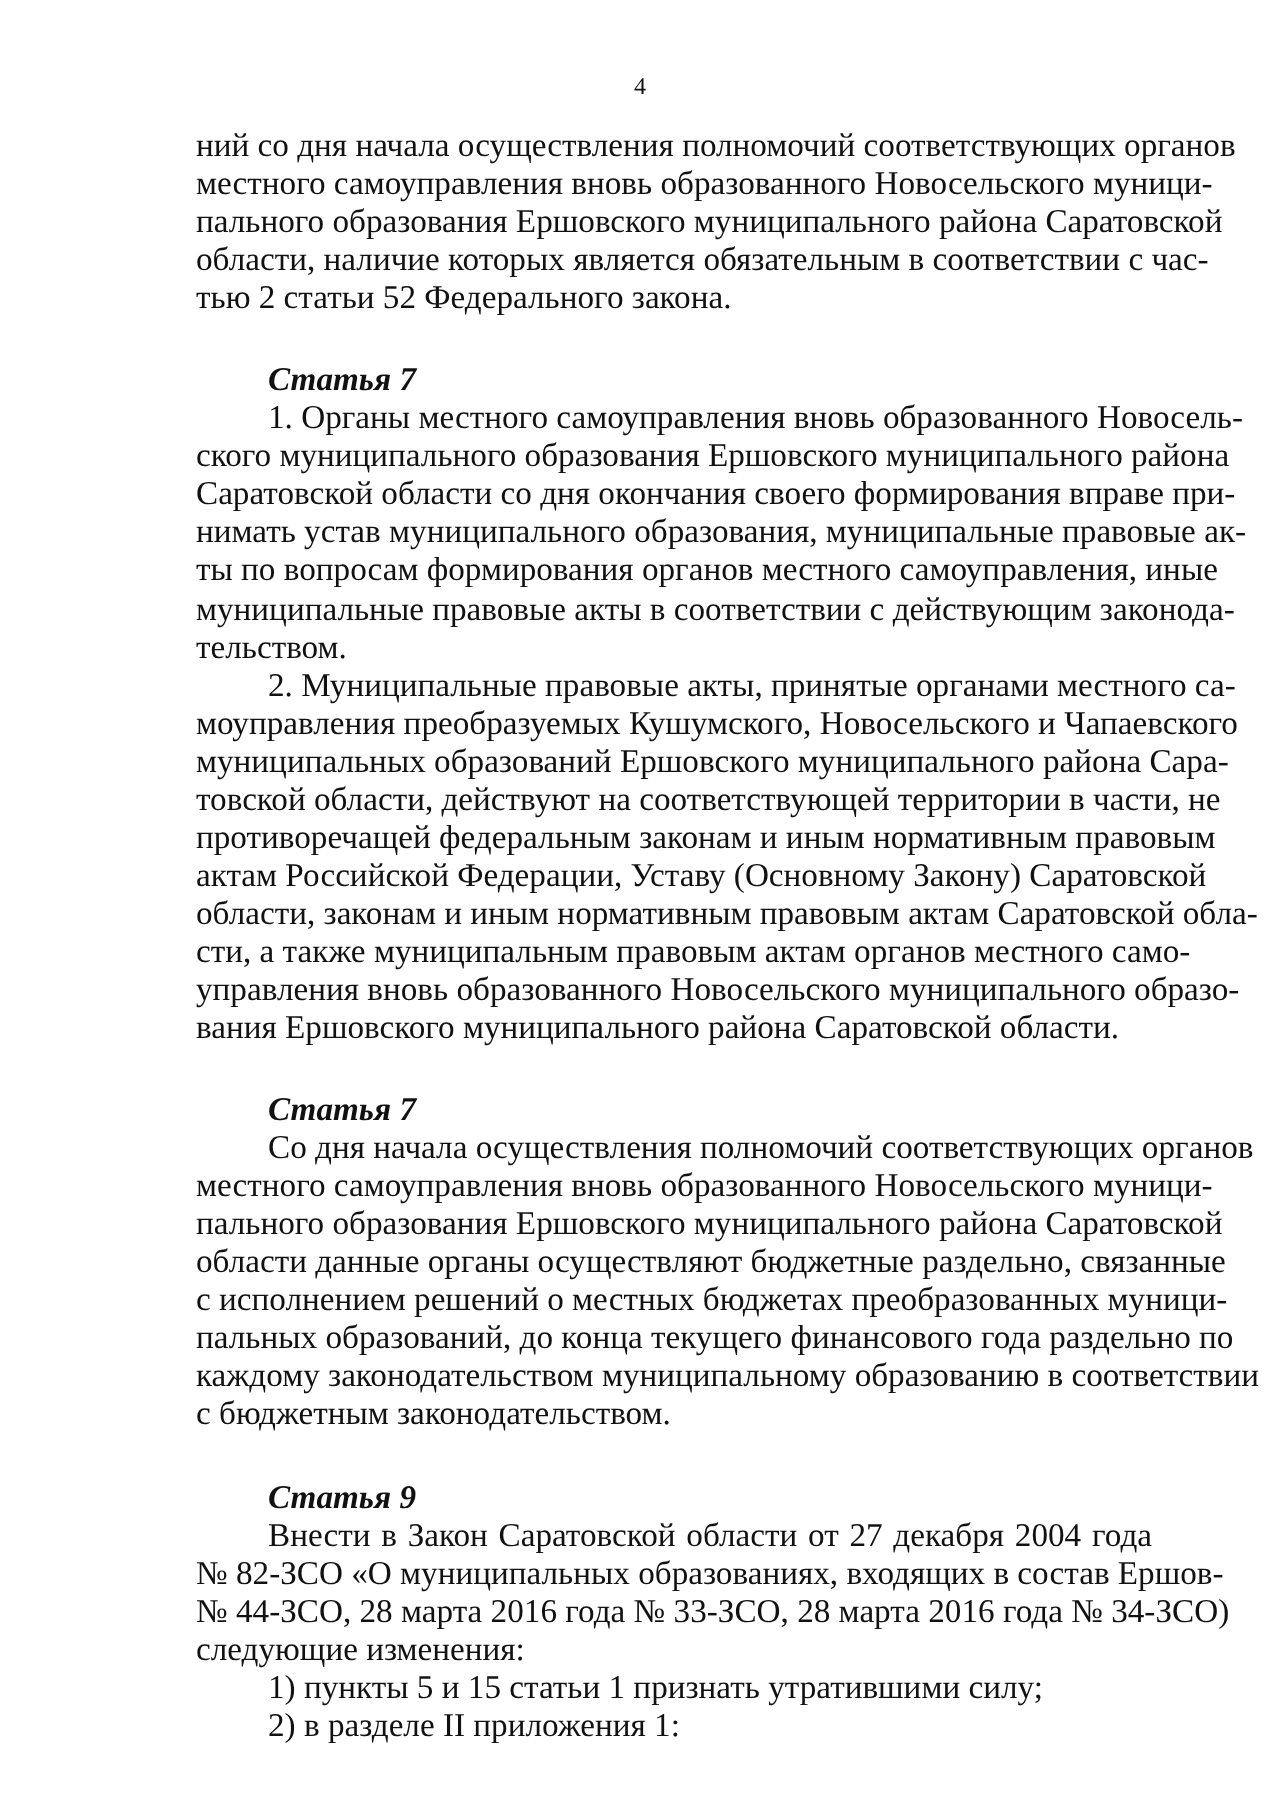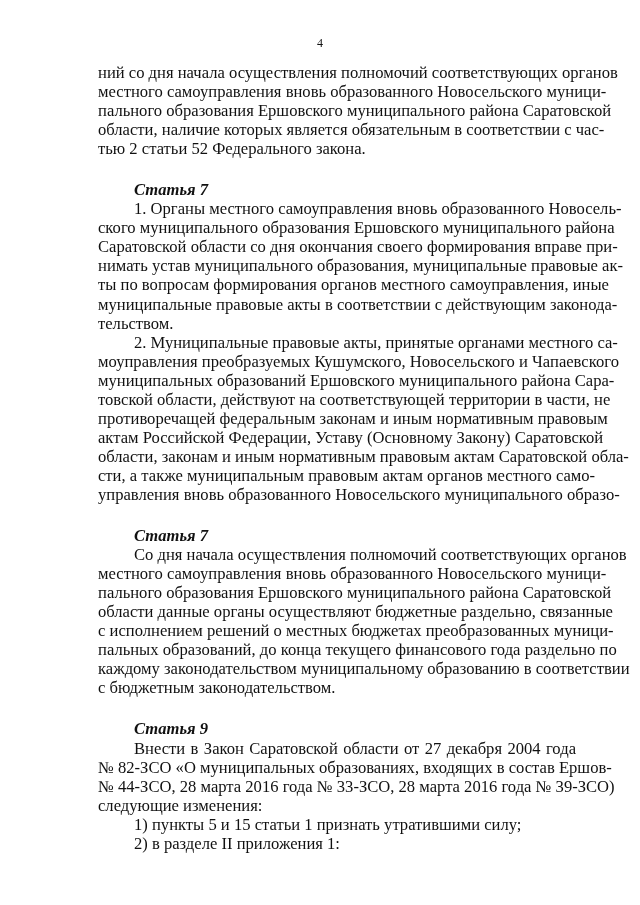--- a/index.html
+++ b/index.html
@@ -41,20 +41,21 @@
     <div>
       <span class="line indent">2. Муниципальные правовые акты, принятые органами местного са-</span>
       <span class="line">моуправления преобразуемых Кушумского, Новосельского и Чапаевского</span>
       <span class="line">муниципальных образований Ершовского муниципального района Сара-</span>
       <span class="line">товской области, действуют на соответствующей территории в части, не</span>
       <span class="line">противоречащей федеральным законам и иным нормативным правовым</span>
       <span class="line">актам Российской Федерации, Уставу (Основному Закону) Саратовской</span>
       <span class="line">области, законам и иным нормативным правовым актам Саратовской обла-</span>
       <span class="line">сти, а также муниципальным правовым актам органов местного само-</span>
       <span class="line">управления вновь образованного Новосельского муниципального образо-</span>
+      <span class="line last">вания Ершовского муниципального района Саратовской области.</span>
     </div>
   </div>
 
   <div class="article" style="margin-top:22px;">
     <span class="heading">Статья 7</span>
     <div>
       <span class="line indent">Со дня начала осуществления полномочий соответствующих органов</span>
       <span class="line">местного самоуправления вновь образованного Новосельского муници-</span>
       <span class="line">пального образования Ершовского муниципального района Саратовской</span>
       <span class="line">области данные органы осуществляют бюджетные раздельно, связанные</span>
@@ -63,21 +64,21 @@
       <span class="line">каждому законодательством муниципальному образованию в соответствии</span>
       <span class="line last">с бюджетным законодательством.</span>
     </div>
   </div>
 
   <div class="article" style="margin-top:22px;">
     <span class="heading">Статья 9</span>
     <div>
       <span class="line indent">Внести в Закон Саратовской области от 27 декабря 2004 года</span>
       <span class="line">№ 82-ЗСО «О муниципальных образованиях, входящих в состав Ершов-</span>
-      <span class="line">№ 44-ЗСО, 28 марта 2016 года № 33-ЗСО, 28 марта 2016 года № 39-ЗСО)</span>
+      <span class="line">№ 44-ЗСО, 28 марта 2016 года № 33-ЗСО, 28 марта 2016 года № 34-ЗСО)</span>
       <span class="line last">следующие изменения:</span>
     </div>
     <div>
       <span class="line indent last">1) пункты 5 и 15 статьи 1 признать утратившими силу;</span>
     </div>
     <div>
       <span class="line indent last">2) в разделе II приложения 1:</span>
     </div>
   </div>
 </div>

